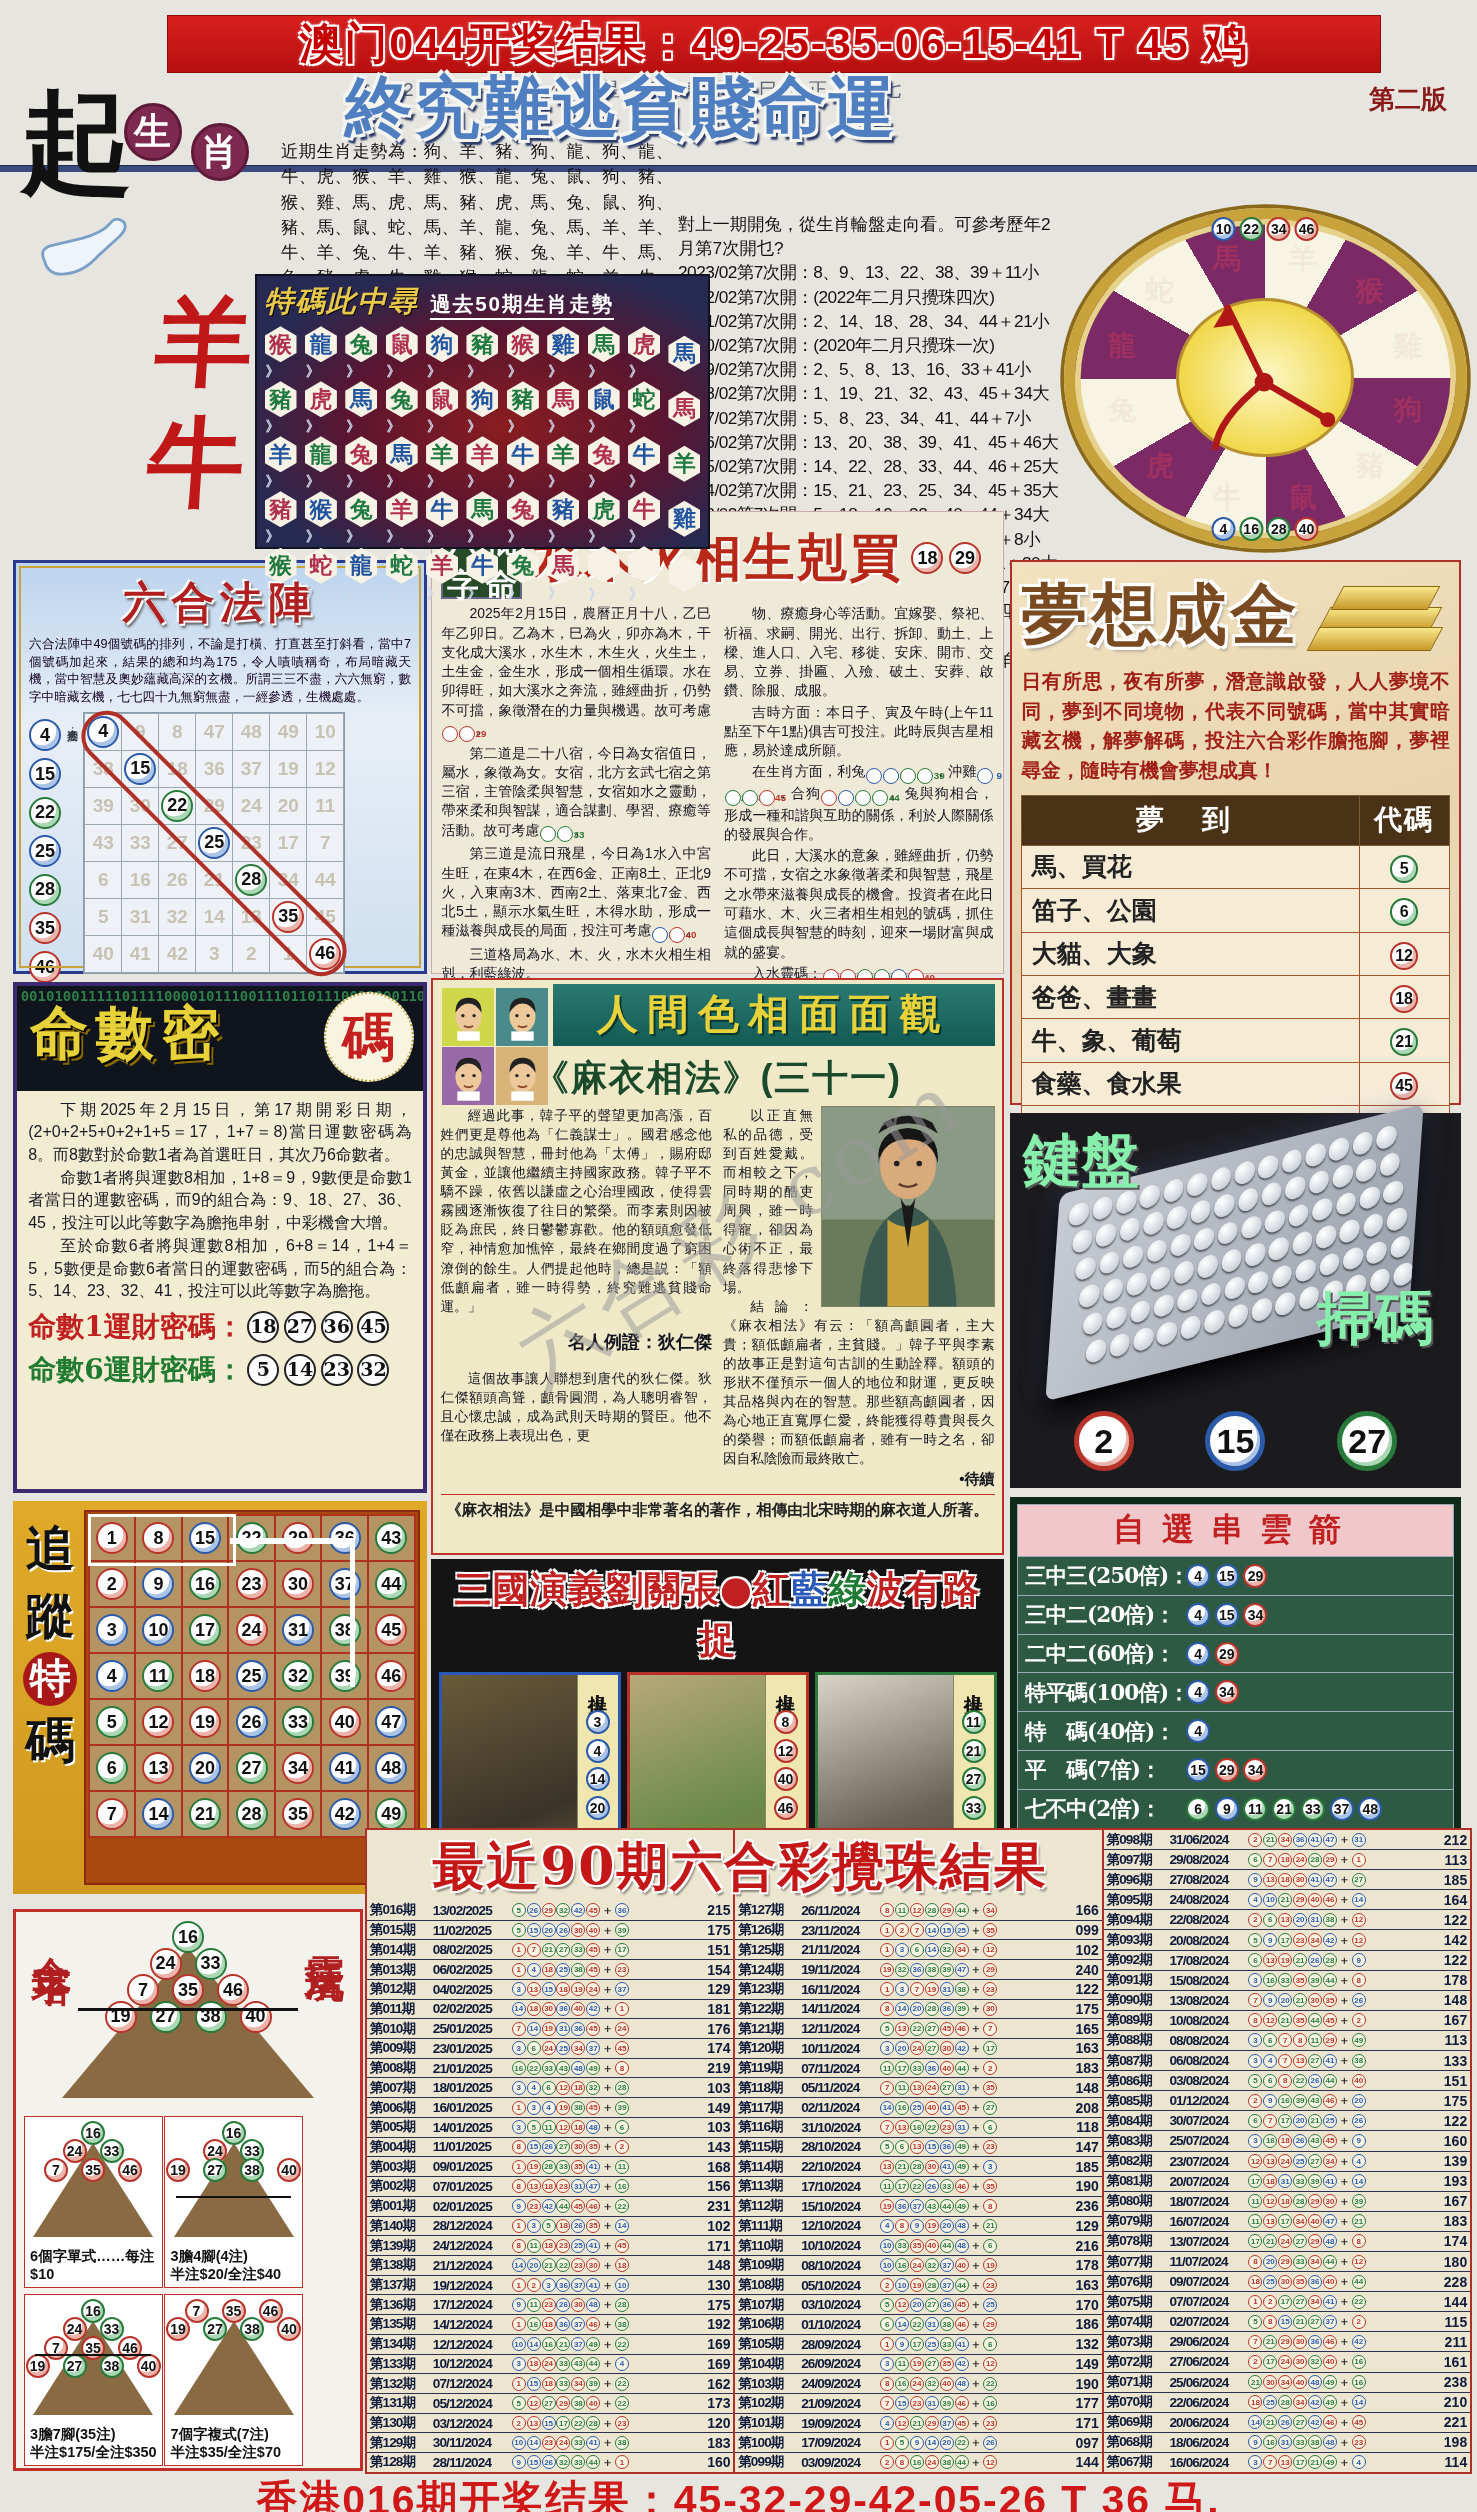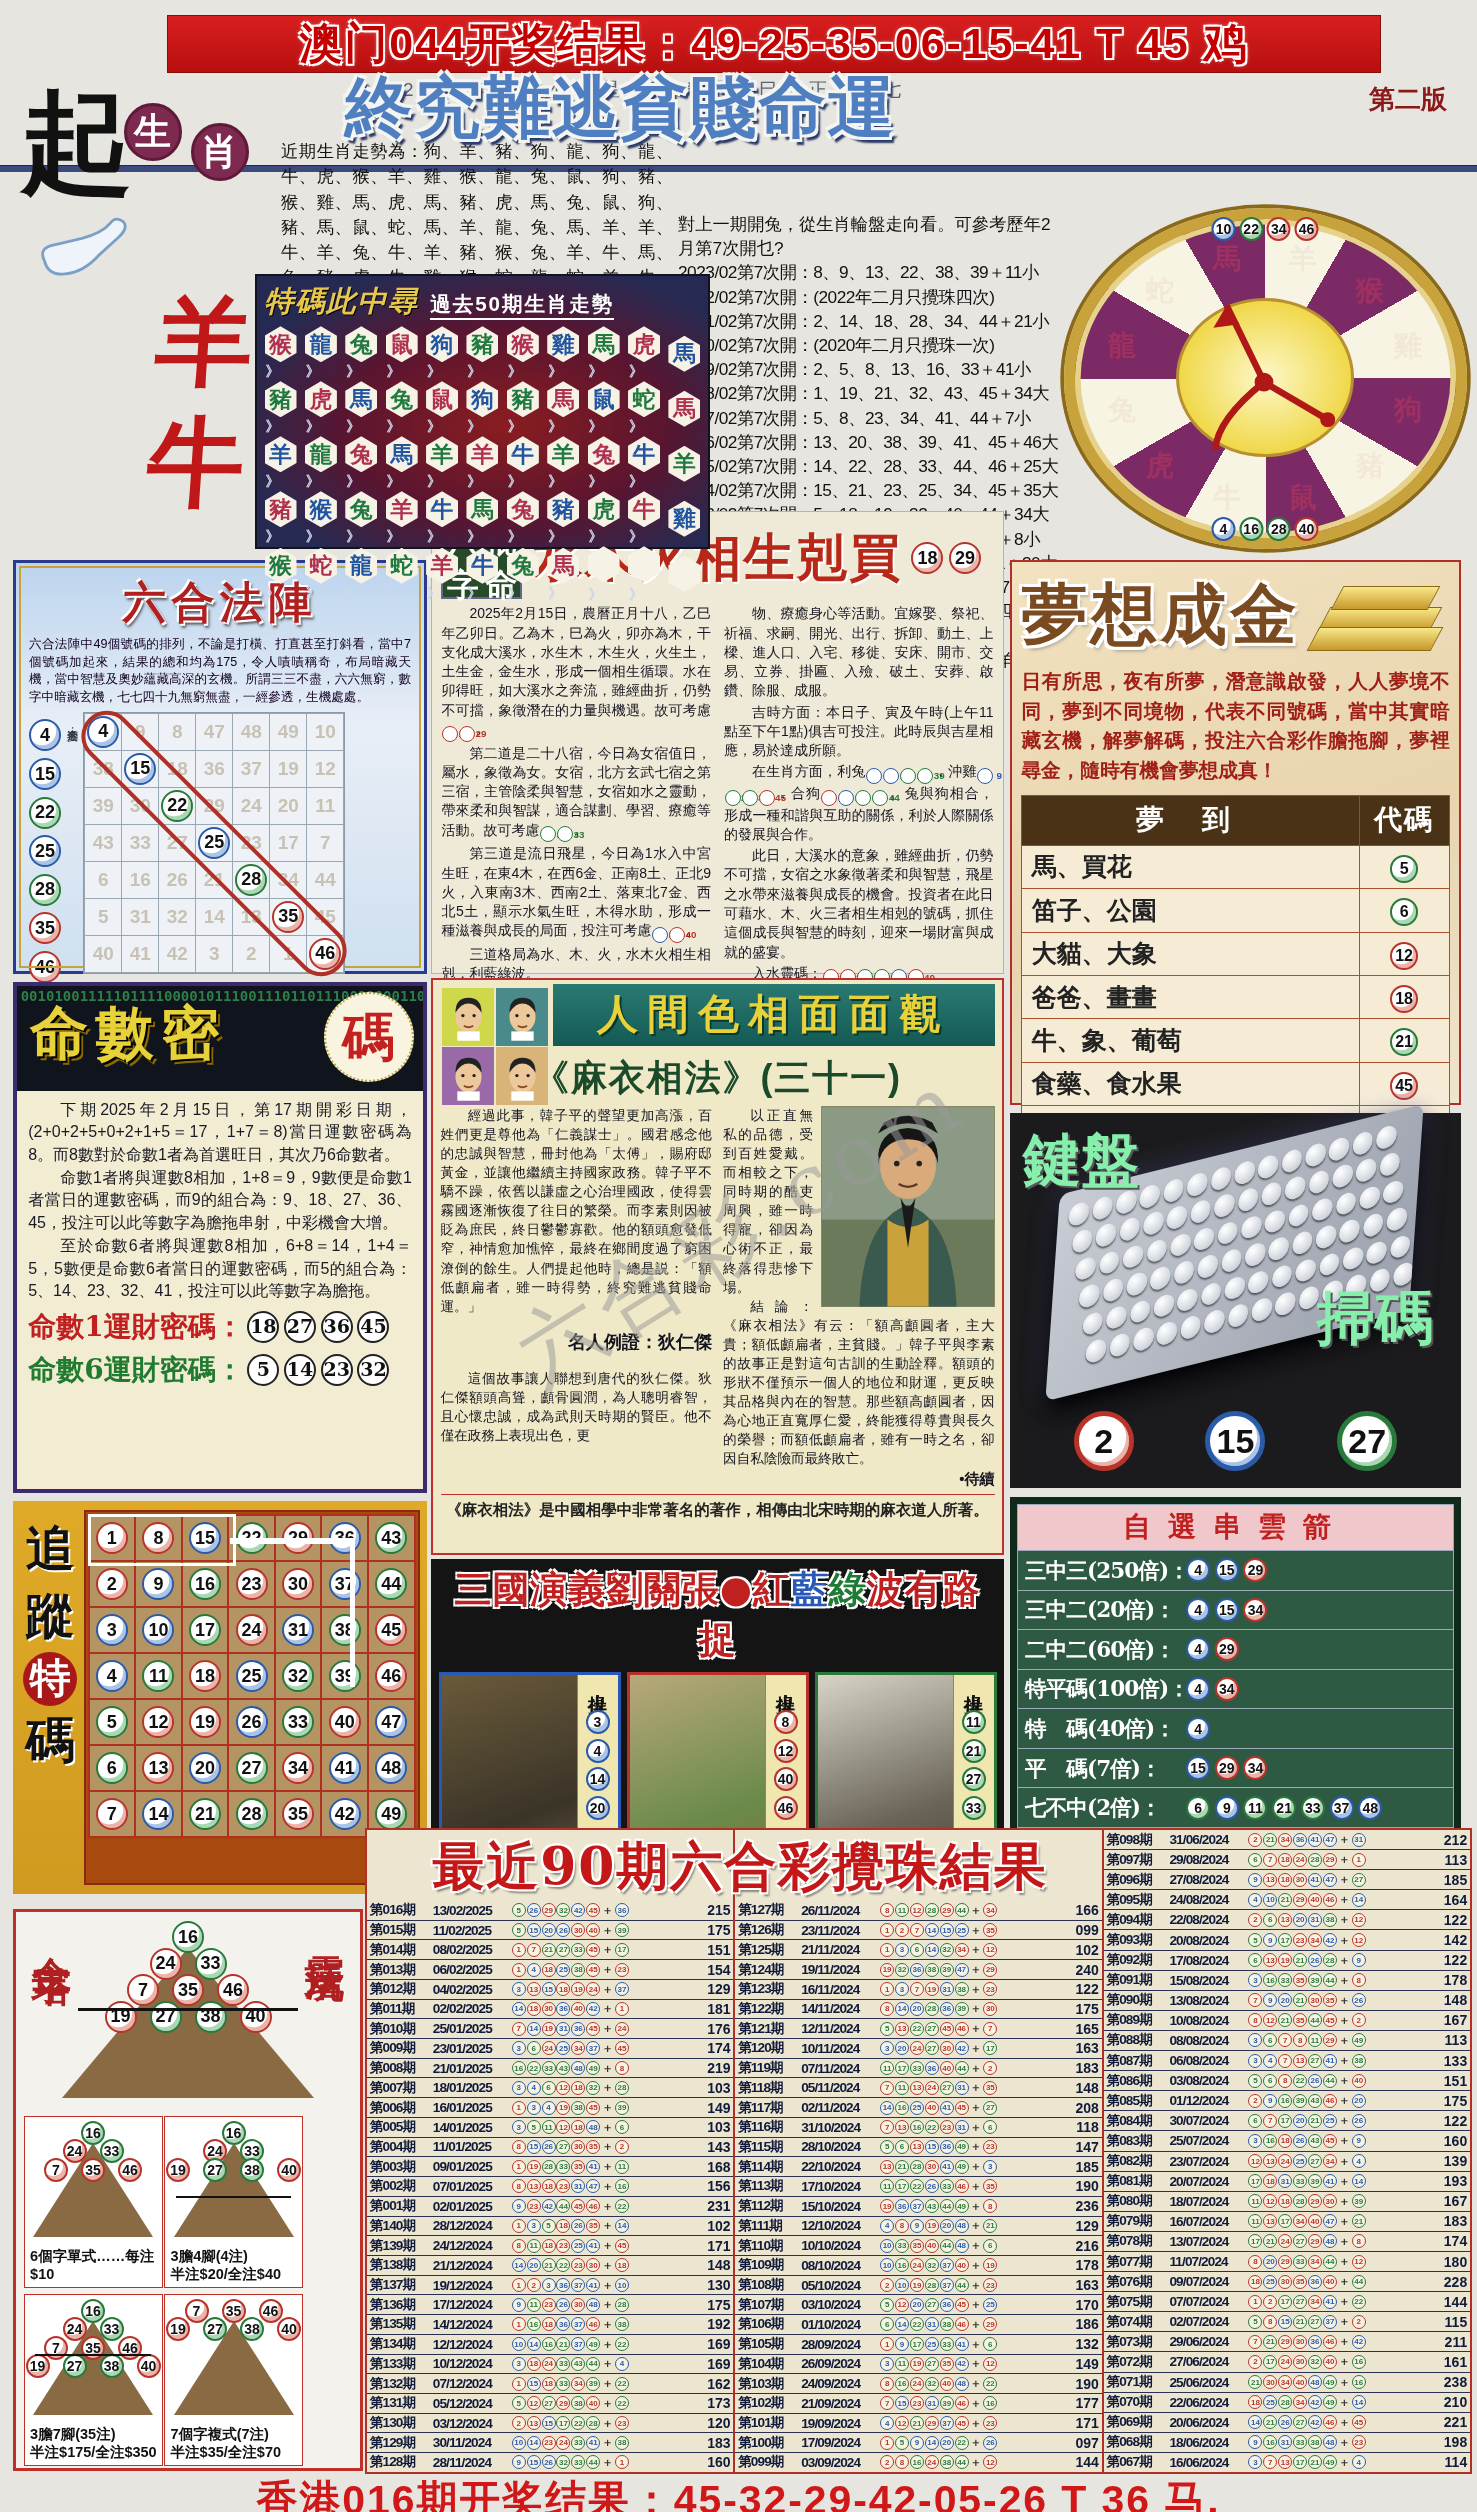--- a/index.html
+++ b/index.html
@@ -116,21 +116,21 @@
 #sanguo .ti .bl{color:#2858b8}#sanguo .ti .gr{color:#1e7a34}
 #sanguo .panels{display:flex;justify-content:space-between;margin-top:7.5px}
 #sanguo .pan{width:182px;height:270px;border:3.7px solid;display:flex;background:#caa}
 #sanguo .pic{flex:1}
 #sanguo .strip{width:41px;background:#efe6b0;border-left:1.9px solid #886;display:flex;flex-direction:column;align-items:center;padding-top:5.6px;gap:4.7px}
 #sanguo .strip .lb{font-size:19px;font-weight:bold;writing-mode:vertical-rl;letter-spacing:1.9px;color:#111}
 
 #rocket{left:1010px;top:1497px;width:451px;height:377px;background:#0f2a1a;padding:6.6px}
 #rocket .in{height:100%;border:1.9px solid #9ab;background:#2e5a44;display:flex;flex-direction:column}
 #rocket .hd{background:#f0c8cc;text-align:center;padding:3.7px 0;border-bottom:1.9px solid #9ab}
-#rocket .hd span{font-size:28px;font-weight:bold;color:#c02020;font-family:"DejaVu Serif",serif;letter-spacing:17px}
+#rocket .hd span{font-size:32px;font-weight:bold;color:#c02020;font-family:"DejaVu Serif",serif;letter-spacing:17px}
 #rocket .row{flex:1;display:flex;align-items:center;border-bottom:1.9px solid #9ab;padding:0 7.5px}
 #rocket .row:last-child{border-bottom:none}
 #rocket .lb{width:161px;font-size:21.5px;font-weight:bold;color:#fff;font-family:"DejaVu Serif",serif;white-space:nowrap;letter-spacing:-0.9px}
 #rocket .bs{display:flex;gap:4.7px}
 
 #pyr{left:13px;top:1909px;width:350px;height:562px;border:3.7px solid #c03028;background:#f4f2ec;padding:3.7px}
 #pyr .vt{position:absolute;font-size:39px;font-weight:bold;color:#b02020;font-family:"DejaVu Serif",serif;writing-mode:vertical-rl;letter-spacing:5.6px;text-shadow:0.9px 0.9px 0 #fff}
 .tri{position:absolute;left:50%;transform:translateX(-50%);width:0;height:0;border-style:solid;border-color:transparent;border-bottom-color:#8a6a42}
 .tri:after{content:""}
 .pyrbox{position:relative}

